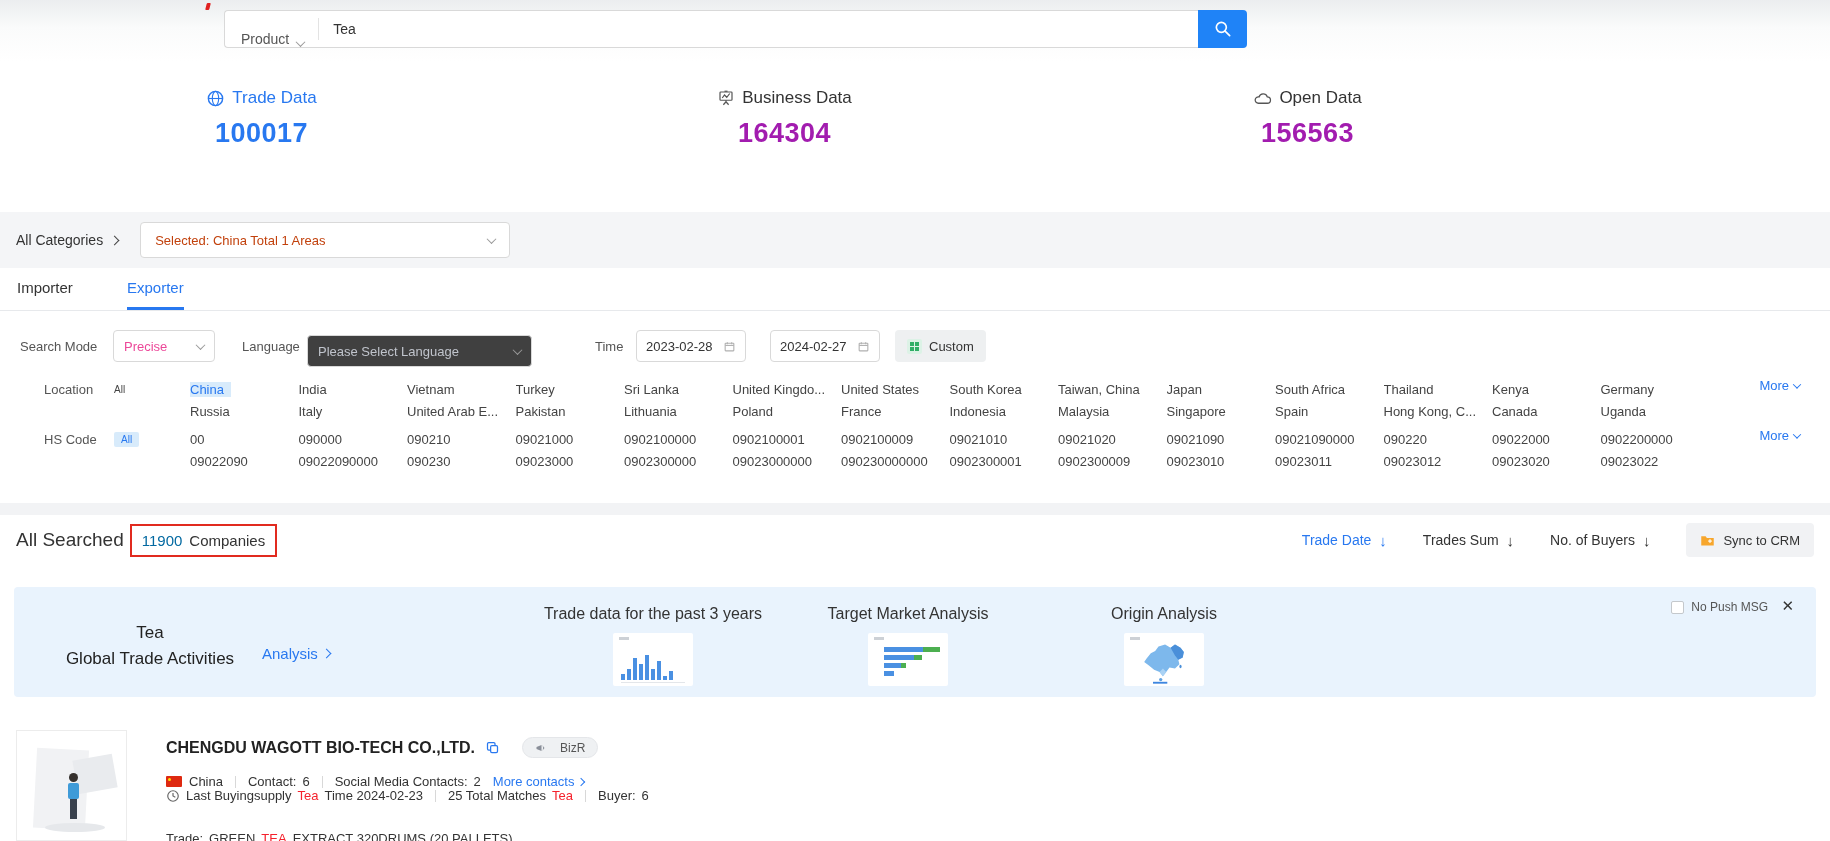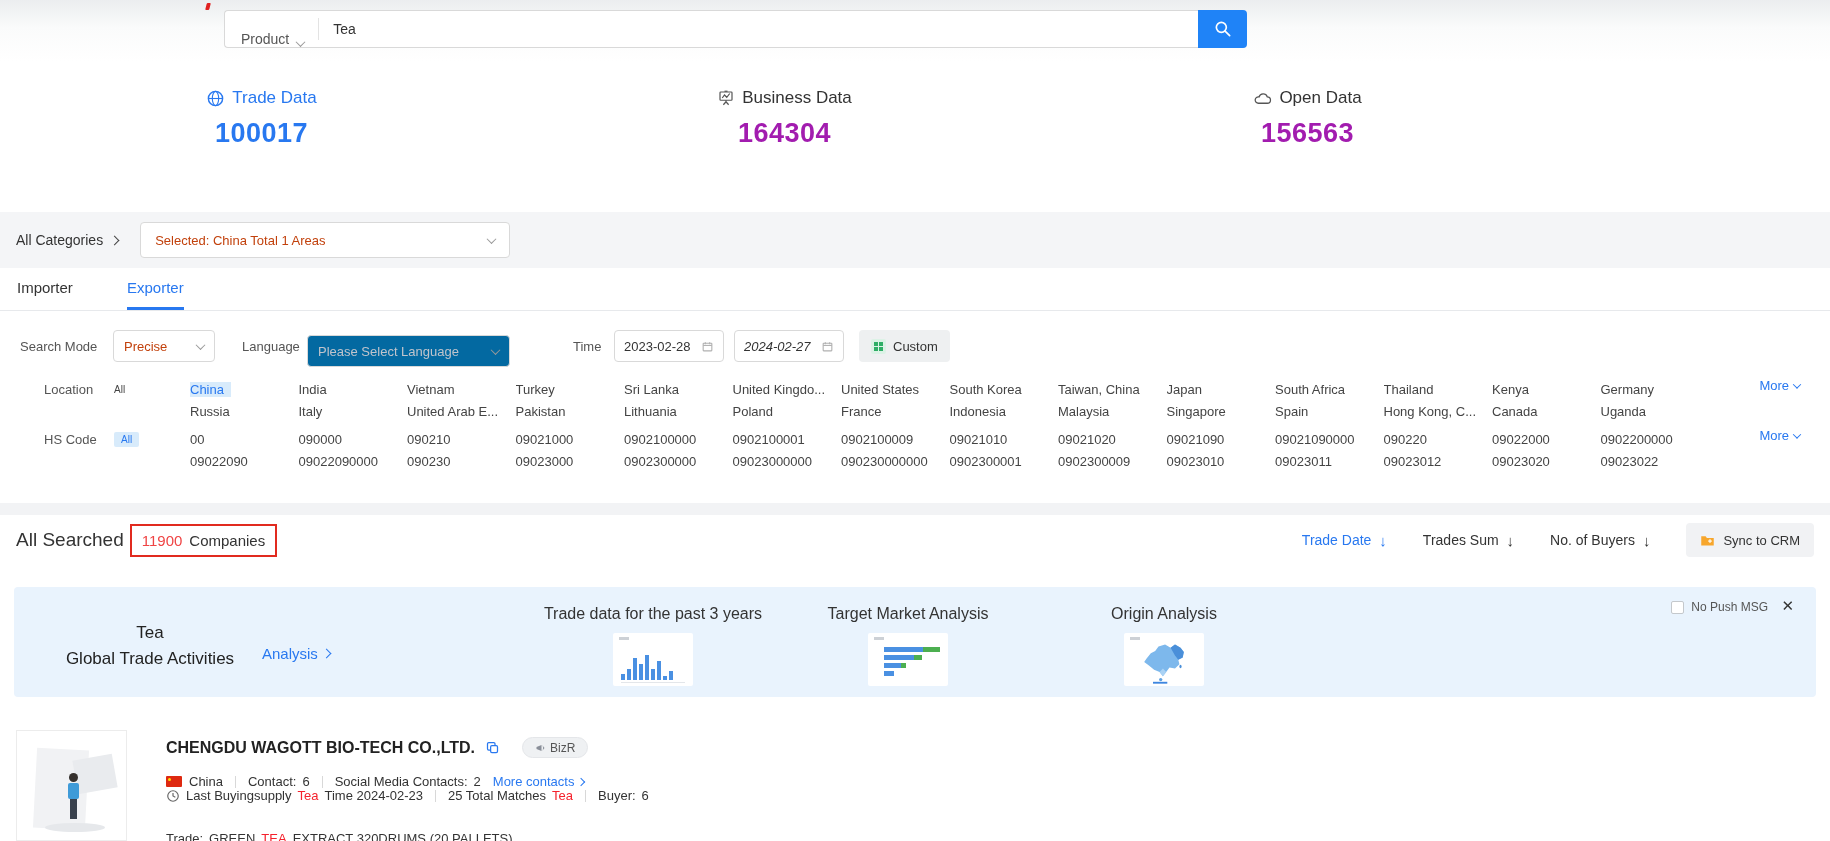--- a/index.html
+++ b/index.html
@@ -52,28 +52,28 @@
   .tab-exporter { left:127px; color:#2878f0; border-bottom:3px solid #2878f0; }
 
   
   .filters { position:absolute; top:311px; left:0; right:0; height:183px; background:#fff; }
   .controls { position:absolute; top:19px; left:0; display:flex; align-items:center; height:32px; }
   .ctl-label { font-size:13px; color:#555; }
   .lab1 { margin-left:20px; width:78px; }
   .lab2 { margin-left:27px; width:56px; }
   .lab3 { margin-left:63px; width:28px; }
   .select { height:32px; border:1px solid #d9d9d9; border-radius:4px; background:#fff; display:flex;
-            align-items:center; padding:0 10px; font-size:13px; color:#c2410c; cursor:pointer; }
+            align-items:center; padding:0 10px; font-size:13px; color:#ec4899; cursor:pointer; }
   .select .chev { margin-left:auto; }
   .sel-mode { margin-left:15px; width:102px; }
-  .sel-lang { margin-left:9px; width:203px; background:#0369a1; color:#c0c4cc;margin-top:10px; }
+  .sel-lang { margin-left:9px; width:225px; background:#404040; color:#c0c4cc;margin-top:10px; }
   .date-box { height:32px; border:1px solid #d9d9d9; border-radius:4px; background:#fff; display:flex;
               align-items:center; padding:0 9px; font-size:13px; color:#333; gap:8px; cursor:pointer; }
   .date1 { margin-left:13px; width:110px; }
-  .date2 { margin-left:10px; width:110px;font-style:italic; }
+  .date2 { margin-left:24px; width:110px; }
   .custom-btn { margin-left:15px; height:32px; background:#eef0f1; border:none; border-radius:4px;
                 display:flex; align-items:center; gap:7px; padding:0 12px; font-size:13px; color:#333; cursor:pointer; }
   .grid-ico { width:15px; height:15px; background:#dcf2e6; border-radius:2px; position:relative; }
   .grid-ico::before { content:""; position:absolute; left:3px; top:3px; width:4px; height:4px;
                       background:#2fae66; box-shadow:5px 0 #2fae66, 0 5px #2fae66, 5px 5px #2fae66; }
 
   .lrow { position:absolute; left:0; right:0; height:22px; display:flex; align-items:center; }
   .flabel { flex:0 0 70px; margin-left:44px; font-size:13px; color:#555; }
   .fall { flex:0 0 76px; font-size:10px; color:#444; cursor:pointer; }
   .cell { flex:0 0 108.5px; font-size:13px; color:#444; white-space:nowrap; overflow:hidden; cursor:pointer; }
@@ -83,21 +83,21 @@
           font-size:13px; cursor:pointer; }
   .more-loc { top:67px; } .more-hs { top:117px; }
   .more .chev { width:6px; height:6px; }
 
   .strip { position:absolute; top:503px; left:0; right:0; height:12px; background:#f2f3f5; }
 
   
   .results-head { position:absolute; top:515px; left:0; right:0; height:50px; display:flex; align-items:center; }
   .rh-prefix { margin-left:16px; font-size:19px; color:#333; }
   .redbox { margin-left:6px; border:2px solid #e12a1f; padding:6px 10px; display:flex; gap:7px; align-items:center; }
-  .rh-count { font-size:15px; color:#ef4444; }
+  .rh-count { font-size:15px; color:#0369a1; }
   .rh-suffix { font-size:15px; color:#333; }
   .rh-right { margin-left:auto; margin-right:16px; display:flex; align-items:center; gap:36px; }
   .sort { font-size:14px; color:#333; display:flex; align-items:center; gap:8px; cursor:pointer; }
   .sort.active { color:#2878f0; }
   .sort .arrow { font-size:15px; }
   .sync-btn { height:34px; background:#f1f2f4; border:none; border-radius:4px; padding:0 14px;
               display:flex; align-items:center; gap:8px; font-size:13px; color:#333; cursor:pointer; }
 
   
   .banner { position:absolute; top:587px; left:14px; right:14px; height:110px; background:#e9f3fd; border-radius:4px; }
@@ -135,21 +135,21 @@
   .av-body { position:absolute; left:51px; top:52px; width:11px; height:16px; background:#3f9bd8; border-radius:2px; }
   .av-legs { position:absolute; left:53px; top:68px; width:7px; height:20px; background:#39414d; }
   .c-info { position:absolute; left:166px; top:0; right:20px; }
   .c-row { position:absolute; left:0; display:flex; align-items:center; }
   .r1 { top:9px; gap:10px; }
   .r2 { top:46px; }
   .r3 { top:60px; }
   .r4 { top:103px; }
   .c-name { font-size:16px; font-weight:bold; color:#222; cursor:pointer; }
   .badge { margin-left:12px; height:21px; border-radius:11px; background:#eff1f3; border:1px solid #e4e6e9;
-           display:flex; align-items:center; gap:3px; padding:0 12px; font-size:12px; color:#555; cursor:pointer; }
+           display:flex; align-items:center; gap:13px; padding:0 12px; font-size:12px; color:#555; cursor:pointer; }
   .meta-txt { font-size:13px; color:#333; }
   .sep { width:1px; height:12px; background:#d8d8d8; margin:0 12px; }
   .link { color:#2878f0; font-size:13px; display:flex; align-items:center; gap:4px; cursor:pointer; }
   .kw-red { color:#f5222d; }
   .flag { width:16px; height:11px; background:#de2910; margin-right:7px; position:relative; border-radius:1px; }
   .flag::after { content:""; position:absolute; left:2px; top:2px; width:3px; height:3px; background:#ffde00; border-radius:50%; }
   .gap6 { display:inline-block; width:6px; }
 </style>
 </head>
 <body>

